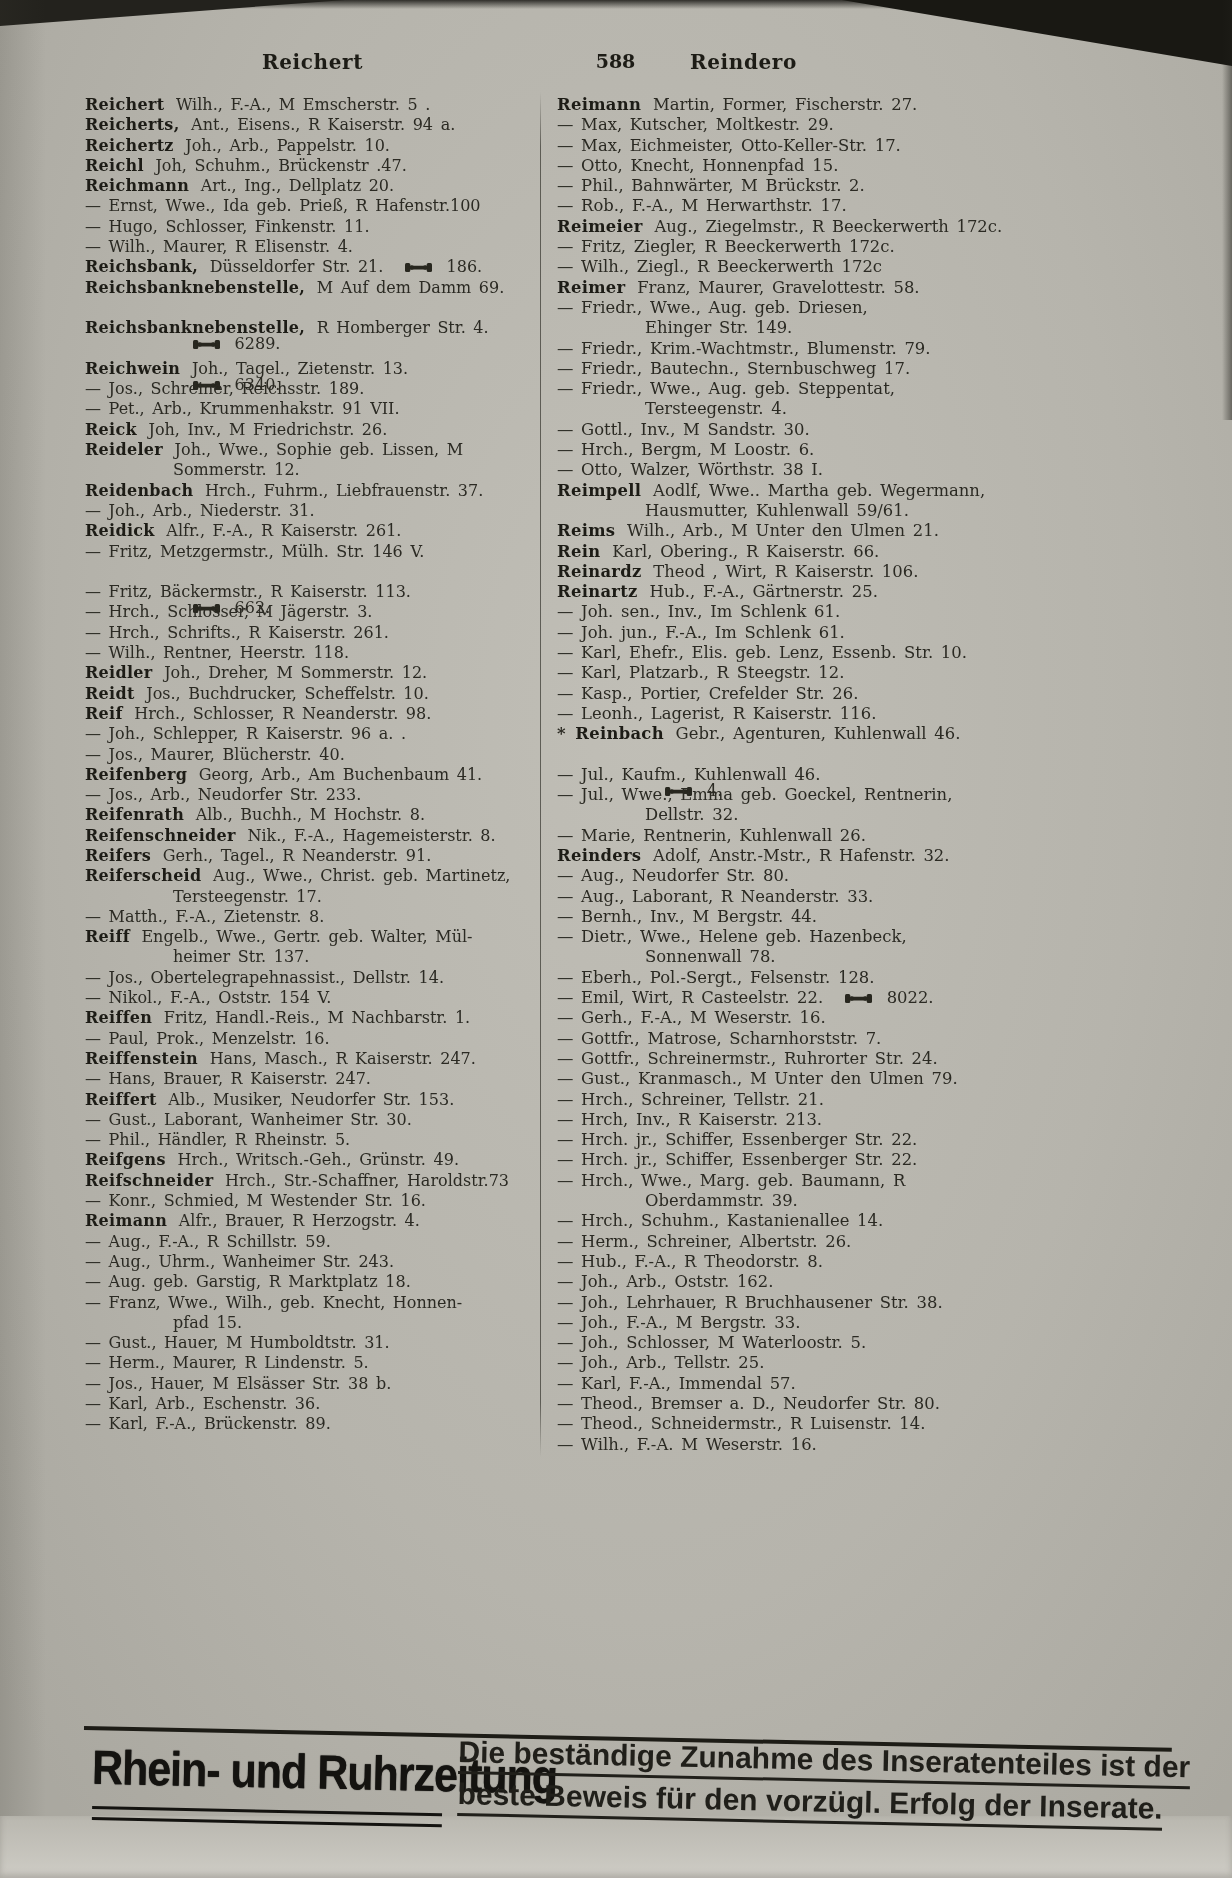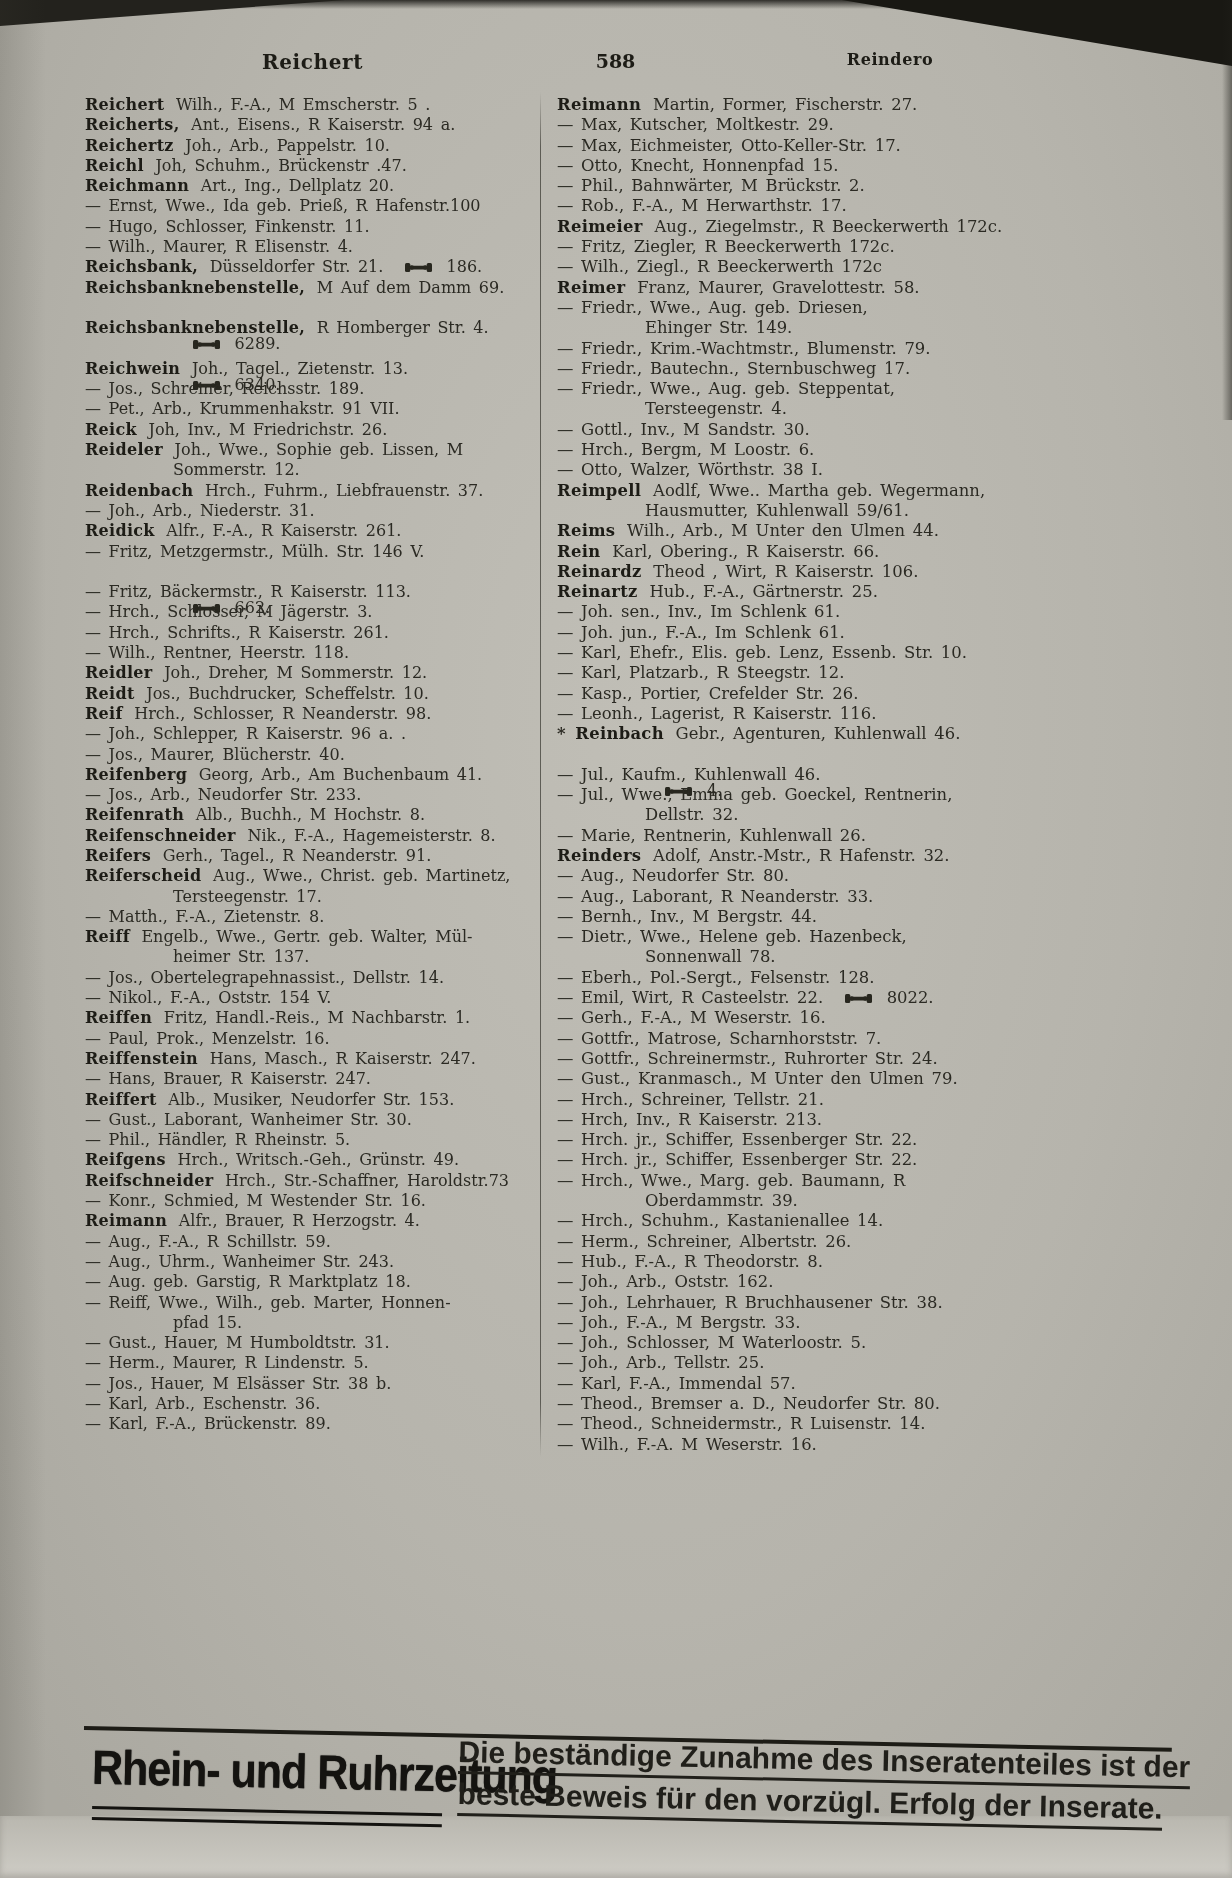--- a/index.html
+++ b/index.html
@@ -30,21 +30,21 @@
   .bottom-edge{position:absolute;left:0;right:0;bottom:0;height:62px;
     background:linear-gradient(to bottom,#b9b7af,#ceccc5);
     box-shadow:0 -3px 6px rgba(70,68,60,.25) inset;}
   .left-crease{position:absolute;top:0;left:0;width:46px;height:100%;
     background:linear-gradient(to right, rgba(60,58,50,.18), rgba(60,58,50,0));}
 
   
   .hdr{position:absolute;top:50px;color:var(--ink-strong);font-weight:bold;}
   .hdr-left{left:85px;width:455px;text-align:center;font-weight:bold;font-size:20px;letter-spacing:.6px;}
   .hdr-page{left:558px;width:115px;text-align:center;font-size:19px;}
-  .hdr-right{left:690px;width:400px;text-align:center;font-weight:bold;font-size:16px;letter-spacing:.6px;}
+  .hdr-right{left:690px;width:400px;text-align:left;font-weight:bold;font-size:20px;letter-spacing:.6px;}
 
   
   .col{position:absolute;top:95px;color:var(--ink);font-size:16px;line-height:20.3px;
     word-spacing:2.5px;white-space:nowrap;}
   .col-left{left:85px;width:458px;}
   .col-right{left:557px;width:618px;font-size:16.4px;}
   .divider{position:absolute;left:540px;top:92px;width:1px;height:1365px;
     background:linear-gradient(to bottom, rgba(43,42,35,.0), rgba(43,42,35,.65) 4%, rgba(43,42,35,.65) 96%, rgba(43,42,35,0));}
 
   .line{height:20.3px;}
@@ -486,21 +486,21 @@
   </div>
       <div class="line">
     
     
     <span class="rest">— Aug. geb. Garstig, R Marktplatz 18.</span>
     
   </div>
       <div class="line">
     
     
-    <span class="rest">— Reiff, Wwe., Wilh., geb. Marter, Honnen-</span>
+    <span class="rest">— Franz, Wwe., Wilh., geb. Knecht, Honnen-</span>
     
   </div>
       <div class="line indent">
     
     
     <span class="rest">pfad 15.</span>
     
   </div>
       <div class="line">
     
@@ -657,21 +657,21 @@
   </div>
       <div class="line indent">
     
     
     <span class="rest">Hausmutter, Kuhlenwall 59/61.</span>
     
   </div>
       <div class="line">
     
     <span class="head">Reims</span>
-    <span class="rest">Wilh., Arb., M Unter den Ulmen 44.</span>
+    <span class="rest">Wilh., Arb., M Unter den Ulmen 21.</span>
     
   </div>
       <div class="line">
     
     <span class="head">Rein</span>
     <span class="rest">Karl, Obering., R Kaiserstr. 66.</span>
     
   </div>
       <div class="line">
     

